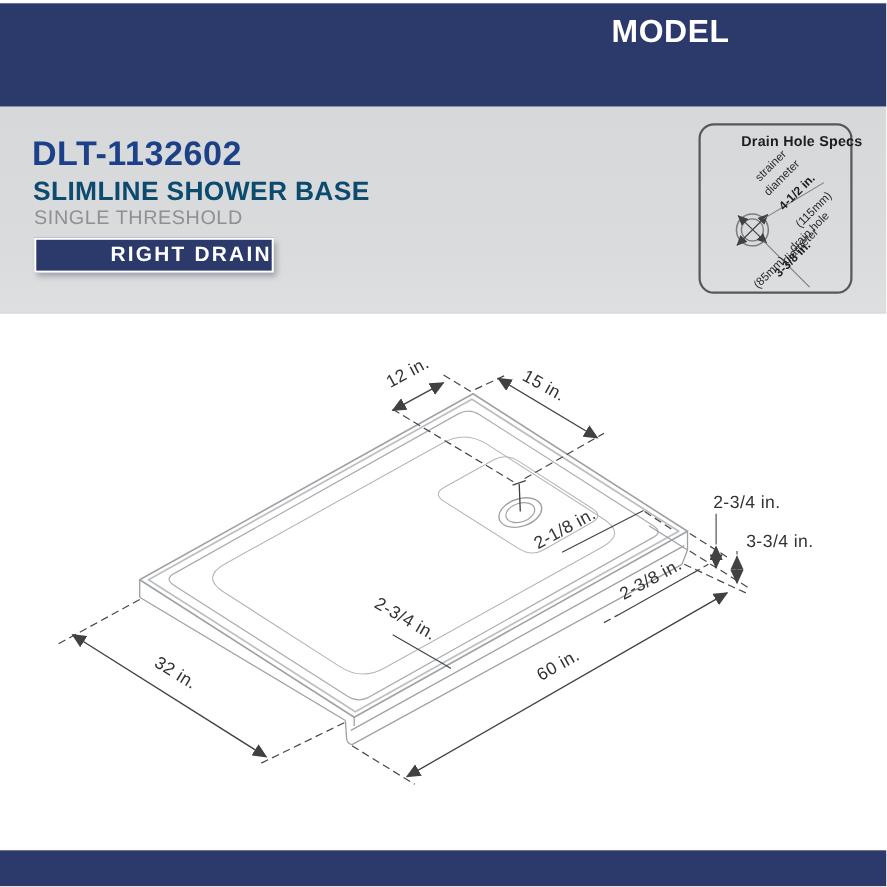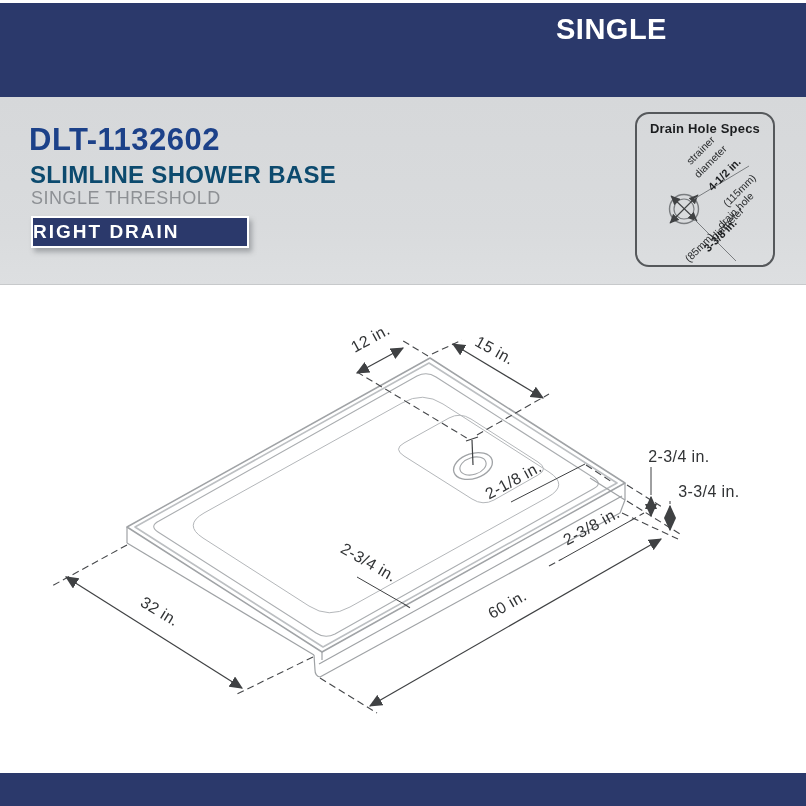--- a/index.html
+++ b/index.html
@@ -17,49 +17,49 @@
          border-bottom:1px solid #c7c9cb;}
   .model-number{position:absolute;left:29px;top:122px;font-size:31px;font-weight:bold;
                 color:#1c4189;letter-spacing:0.5px;}
   .product-name{position:absolute;left:30px;top:161px;font-size:24px;font-weight:bold;
                 color:#0c4a6e;letter-spacing:0.3px;}
   .threshold-type{position:absolute;left:31px;top:188px;font-size:18px;font-weight:normal;
                   color:#8d9094;letter-spacing:0.5px;}
   .drain-badge{position:absolute;left:31px;top:216px;width:214px;height:28px;
                background:#2b396b;border:2px solid #ffffff;
                box-shadow:3px 4px 5px rgba(90,95,100,0.45);
-               display:flex;align-items:center;justify-content:flex-start;}
+               display:flex;align-items:center;justify-content:flex-end;}
   .drain-badge span{color:#ffffff;font-weight:bold;font-size:19px;letter-spacing:2px;}
 
   
   .specs-box{position:absolute;left:635px;top:112px;width:140px;height:155px;
              border:2px solid #55585b;border-radius:14px;box-sizing:border-box;}
   .specs-title{position:absolute;left:0;top:7px;width:100%;text-align:center;
-               font-size:13px;font-weight:bold;color:#1b1d1f;letter-spacing:0.2px;}
+               font-size:13px;font-weight:bold;color:#1b1d1f;letter-spacing:0.2px;padding-left:24px;}
   .specs-box svg{position:absolute;left:0;top:0;}
   .spec-rot{font-size:10.5px;fill:#2a2c2e;}
   .spec-rot-b{font-size:11px;font-weight:bold;fill:#1b1d1f;}
 
   
   .diagram{position:absolute;left:0;top:300px;}
   .dimtext{font-family:"Liberation Sans",sans-serif;font-size:16px;fill:#313335;letter-spacing:0.4px;}
 
   
   .disclaimer{position:absolute;right:51px;top:741px;width:560px;text-align:right;
               font-size:11.5px;line-height:16px;color:#6b6e71;}
   .footer-bar{position:absolute;left:0;top:773px;width:806px;height:33px;background:#2b396b;}
 </style>
 </head>
 <body>
 
 <div id="screen">
 
   <div class="banner">
     <div class="banner-title">
-      <div>SINGLE</div>
+      <div>MODEL</div>
     </div>
   </div>
 
   <div class="panel"></div>
   <div class="model-number">DLT-1132602</div>
   <div class="product-name">SLIMLINE SHOWER BASE</div>
   <div class="threshold-type">SINGLE THRESHOLD</div>
   <div class="drain-badge">
     <span>RIGHT DRAIN</span>
   </div>

